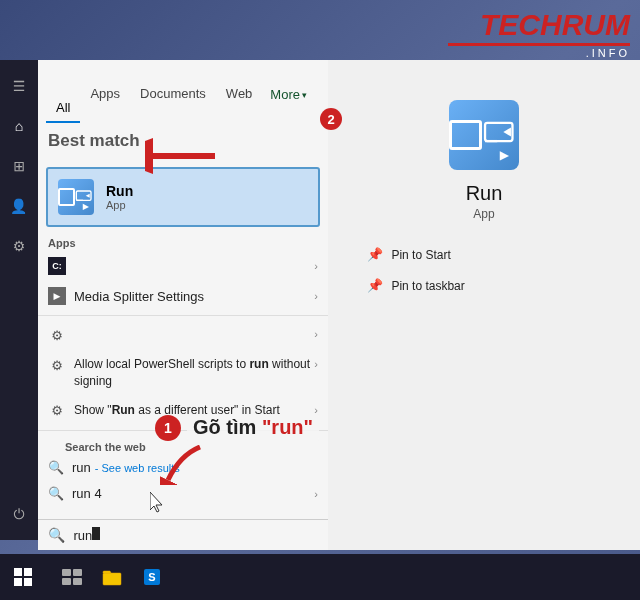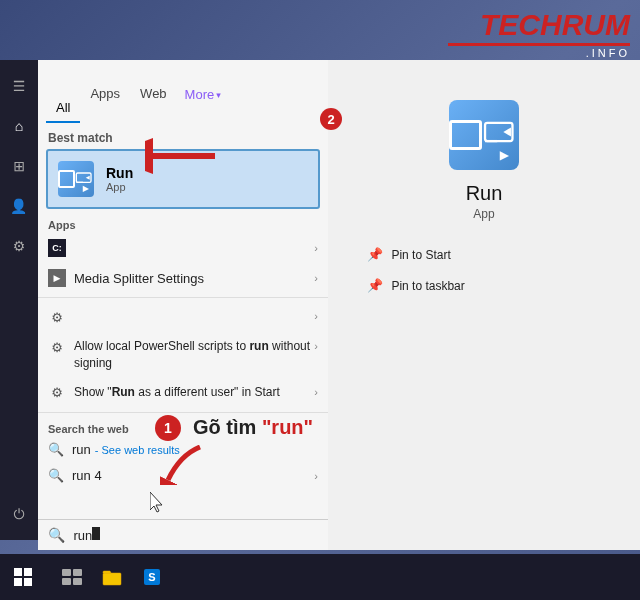--- a/index.html
+++ b/index.html
@@ -144,30 +144,30 @@
       border-bottom: 2px solid #0078d7;
       font-weight: 500;
       margin-top: 28px;
     }
     .tab-more {
       display: flex;
       align-items: center;
       gap: 2px;
       padding: 6px 8px;
       font-size: 13px;
-      color: #8b5cf6;
+      color: #14532d;
       cursor: pointer;
     }
 
     
     .section-label {
-      font-size: 12px;
+      font-size: 17px;
       font-weight: 600;
       color: #555;
-      padding: 8px 10px 4px 10px;
+      padding: 8px 10px 16px 10px;
       text-transform: none;
     }
 
     
     .best-match-item {
       margin: 0 8px 4px 8px;
       background: #c8dff5;
       border: 2px solid #5599cc;
       border-radius: 3px;
       display: flex;
@@ -287,21 +287,21 @@
       color: #888;
       font-size: 11px;
       margin-top: 2px;
     }
 
     
     .web-section-label {
       font-size: 11px;
       font-weight: 600;
       color: #555;
-      padding: 6px 10px 2px 10px;
+      padding: 6px 10px 2px 27px;
     }
     .web-item {
       display: flex;
       align-items: center;
       padding: 5px 10px;
       cursor: pointer;
       font-size: 13px;
       color: #222;
     }
     .web-item-icon {
@@ -435,20 +435,21 @@
     <div class="sidebar-icon">👤</div>
     <div class="sidebar-icon">⚙</div>
     <div class="sidebar-icon" style="margin-top:auto;margin-bottom:10px;">⏻</div>
   </div>
 
   <div class="search-panel">
 
     <div class="search-tabs">
       <div class="tab active">All</div>
       <div class="tab">Apps</div>
+      <div class="tab">Documents</div>
       <div class="tab">Web</div>
       <div class="tab-more">
         <span>More</span>
         <span style="font-size:9px;">▾</span>
       </div>
     </div>
 
     <div class="section-label">Best match</div>
     <div class="best-match-item" style="position:relative;">
       <div class="best-match-icon">

